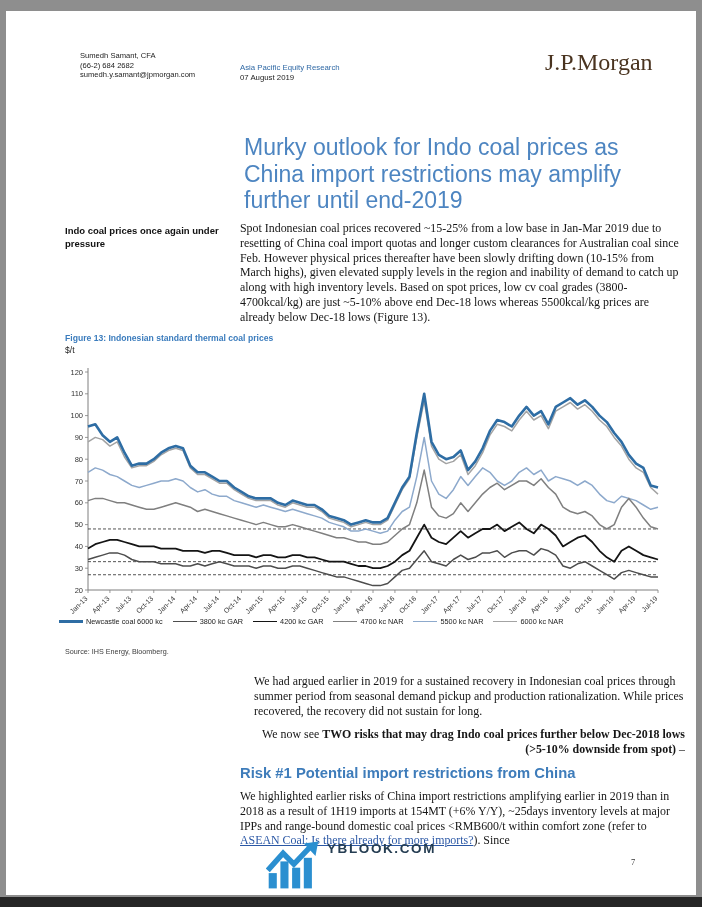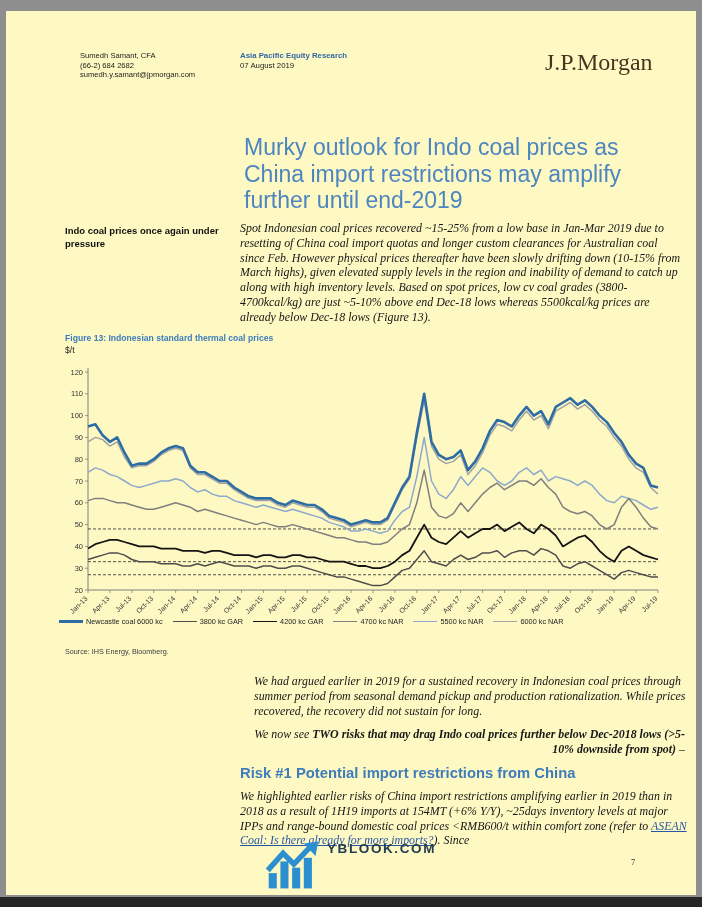--- a/index.html
+++ b/index.html
@@ -4,40 +4,40 @@
 <style>
   html,body { margin:0; padding:0; }
   body {
     width:702px; height:907px; position:relative;
     background:#8e8e8e;
     font-family:"Liberation Sans", sans-serif;
     overflow:hidden;
   }
   .page {
     position:absolute; left:6px; top:11px; width:690px; height:884px;
-    background:#fef9c3;
+    background:#ffffff;
   }
   .bottom-strip { position:absolute; left:0; top:897px; width:702px; height:10px; background:#262626; }
 
   .author { position:absolute; left:74px; top:40px; font-size:7.6px; line-height:9.7px; color:#1c1c1c; }
   .division { position:absolute; left:234px; top:40px; font-size:7.8px; line-height:9.8px; color:#1c1c1c; }
-  .division .dept { color:#3069a5; font-weight:bold; }
+  .division .dept { color:#3069a5; font-weight:normal;margin-top:12px; }
   .brand {
     position:absolute; left:539px; top:38px;
     font-family:"Liberation Serif", serif; font-size:24px; color:#4a3420;
   }
   .title {
     position:absolute; left:238px; top:123px; width:432px;
     font-size:23px; line-height:26.5px; color:#4d85c1;
   }
   .sidenote {
     position:absolute; left:59px; top:213px; width:175px;
     font-size:9.5px; font-weight:bold; line-height:13px; color:#111;
   }
-  .serif { font-family:"Liberation Serif", serif; color:#161616;font-style:italic; }
+  .serif { font-family:"Liberation Serif", serif; color:#161616; }
   .p1 { position:absolute; left:234px; top:210px; width:441px; font-size:11.9px; line-height:14.8px; }
   .figcap { position:absolute; left:59px; top:322px; font-size:8.6px; font-weight:bold; color:#3b7cbd; }
   .figunit { position:absolute; left:59px; top:334px; font-size:8.6px; color:#222; }
   #chart { position:absolute; left:48px; top:345px; }
   #legend {
     position:absolute; left:48px; top:606px; width:622px;
     display:flex; align-items:center;
     font-size:7.3px; color:#222;
   }
   .legend-item { display:flex; align-items:center; margin:0 5px; }

